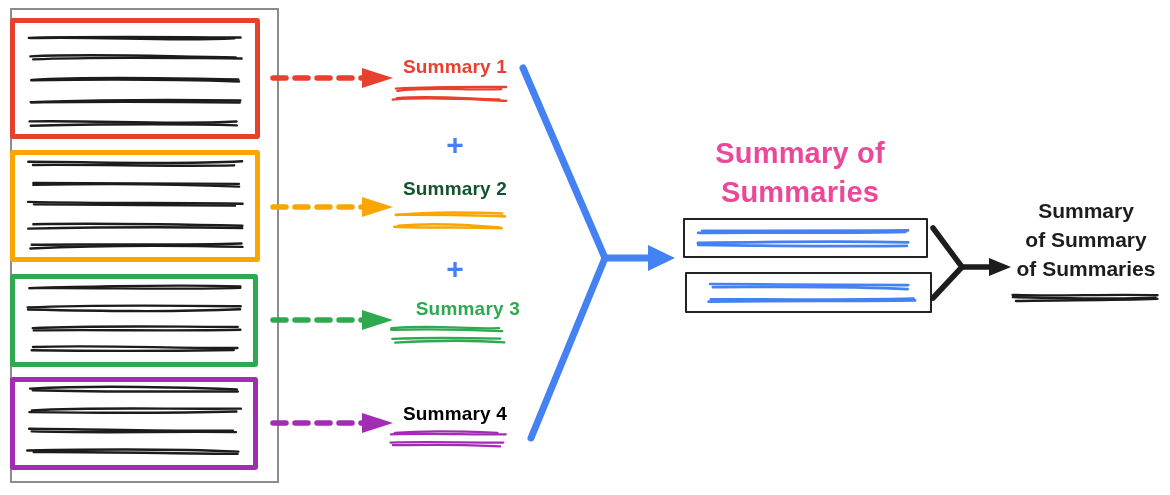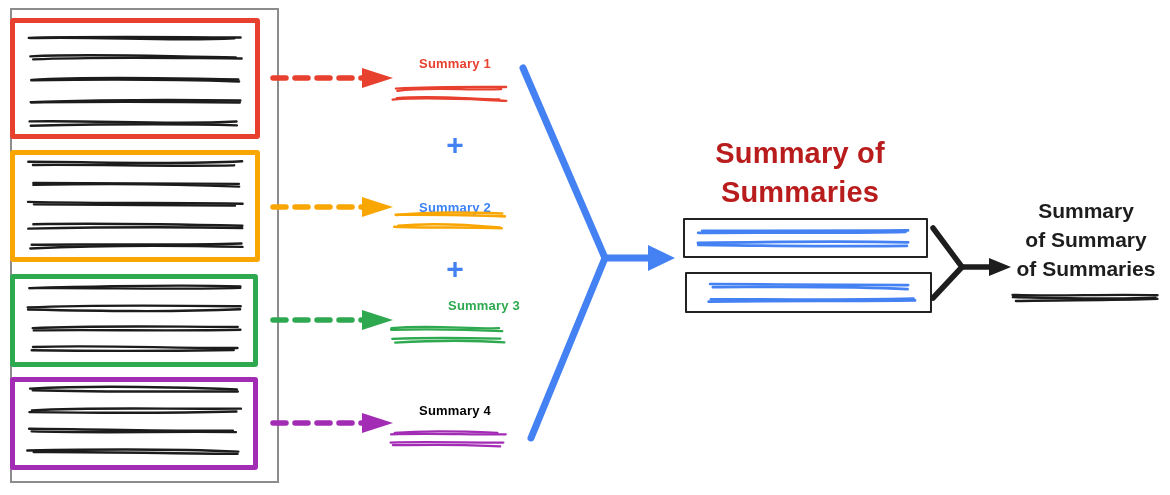--- a/index.html
+++ b/index.html
@@ -17,35 +17,35 @@
     position:absolute;background:#ffffff;box-sizing:border-box;
     border-style:solid;border-width:5px;border-radius:3px;
   }
   .doc-box svg{display:block;width:100%;height:100%;}
   .doc-red   {left:20px;top:18px; width:250px;height:121px;border-color:#e8402e;}
   .doc-orange{left:20px;top:150px;width:250px;height:112px;border-color:#f9a602;}
   .doc-green {left:20px;top:274px;width:248px;height:93px; border-color:#2fa94f;}
   .doc-purple{left:20px;top:377px;width:248px;height:93px; border-color:#a32cb5;}
   
   .sum-label{
-    width:130px;text-align:center;font-size:13px;font-weight:600;letter-spacing:.2px;
+    width:130px;text-align:center;font-size:19px;font-weight:600;letter-spacing:.2px;
   }
   .lbl-red{left:390px;top:56px;color:#e8402e;}
-  .lbl-orange{left:390px;top:200px;color:#3b82f6;}
+  .lbl-orange{left:390px;top:178px;color:#14532d;}
   .lbl-green{left:390px;top:298px;color:#2fa94f;text-align:right;}
   .lbl-purple{left:390px;top:403px;color:#000000;}
   .plus{
     width:30px;text-align:center;font-size:30px;font-weight:bold;color:#4481f2;line-height:1;
   }
   .plus-1{left:440px;top:130px;}
   .plus-2{left:440px;top:254px;}
   
   .merge-title{
     left:680px;top:134px;width:240px;text-align:center;
-    color:#b91c1c;font-size:29px;font-weight:bold;line-height:39px;letter-spacing:.2px;
+    color:#ec4899;font-size:29px;font-weight:bold;line-height:39px;letter-spacing:.2px;
   }
   .sum-box{
     position:absolute;background:#ffffff;box-sizing:border-box;
     border:2.5px solid #222222;border-radius:1px;
   }
   .sum-box svg{display:block;width:100%;height:100%;}
   .sum-box-1{left:683px;top:218px;width:245px;height:40px;}
   .sum-box-2{left:685px;top:272px;width:247px;height:41px;}
   
   .final-label{

